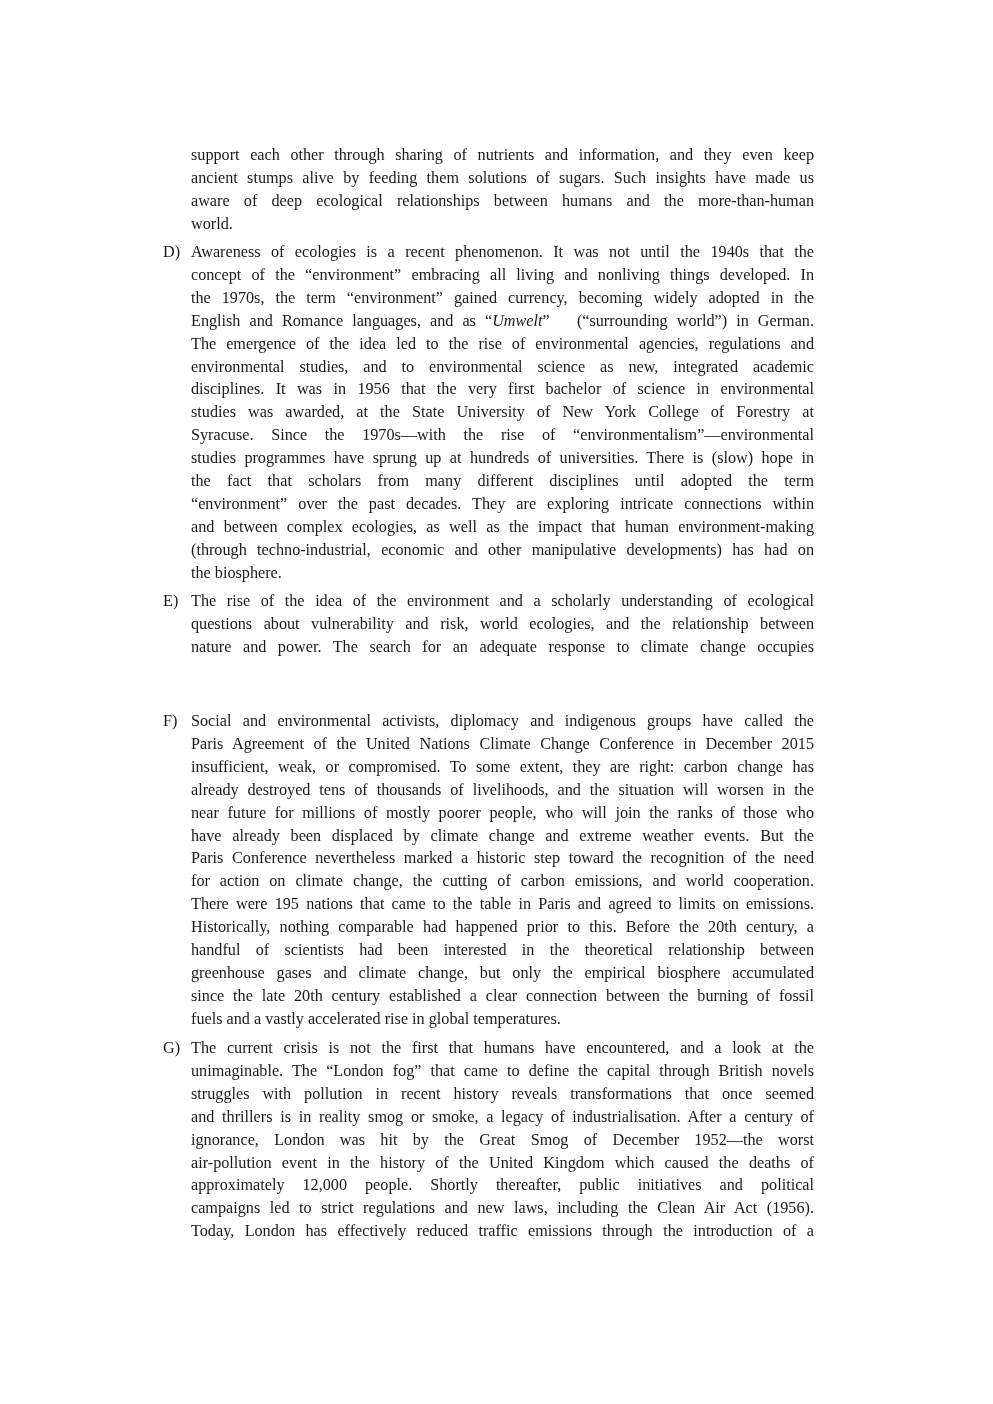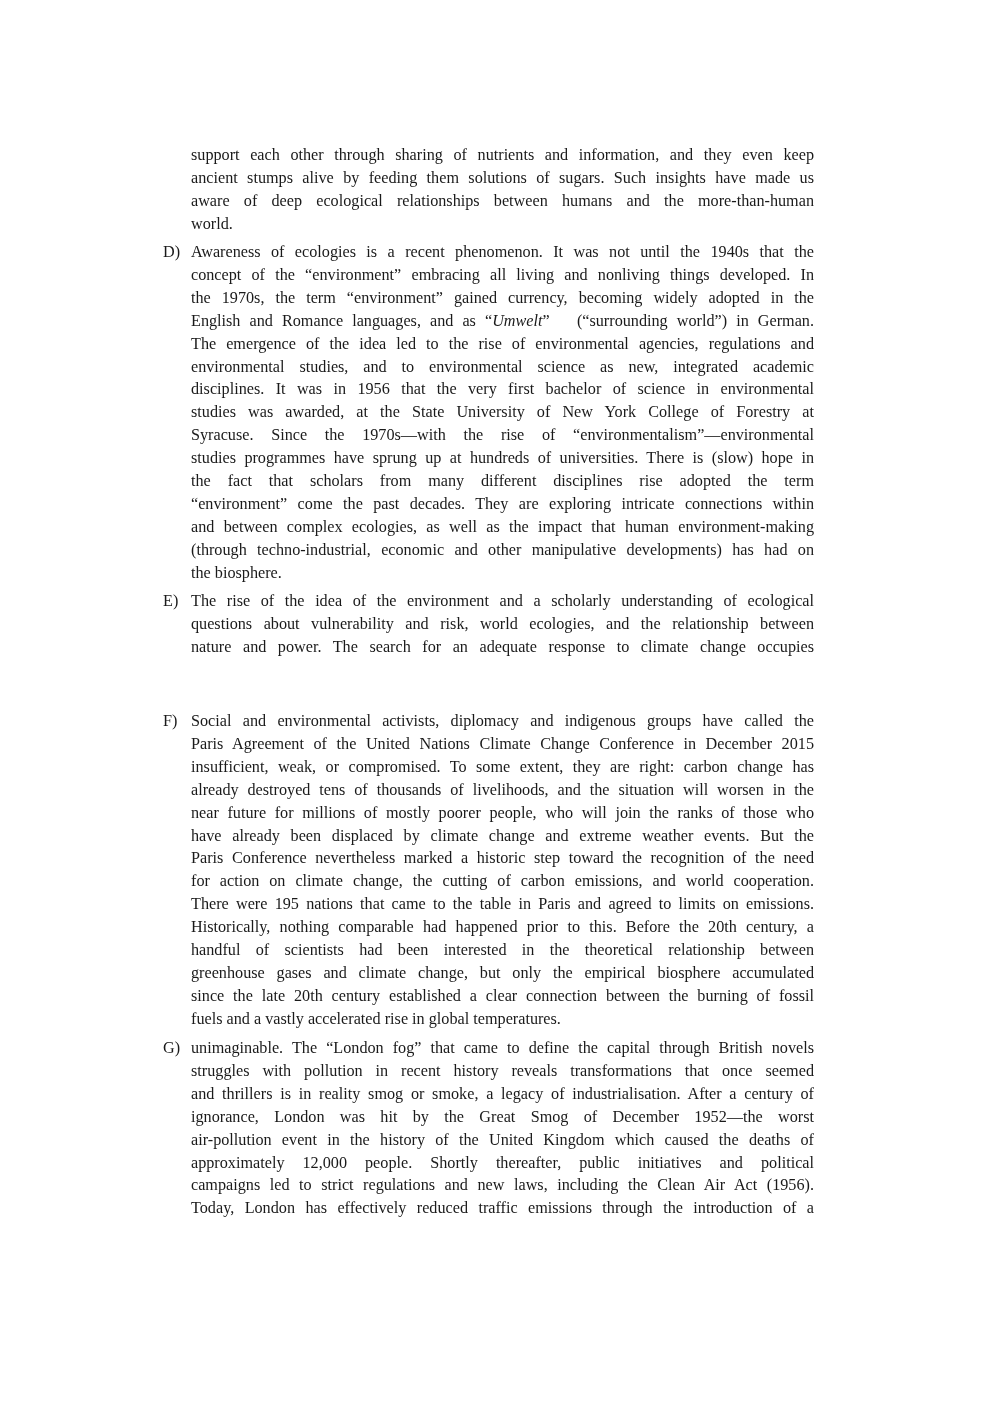--- a/index.html
+++ b/index.html
@@ -69,22 +69,22 @@
     <span class="line">Awareness of ecologies is a recent phenomenon. It was not until the 1940s that the</span>
     <span class="line">concept of the “environment” embracing all living and nonliving things developed. In</span>
     <span class="line">the 1970s, the term “environment” gained currency, becoming widely adopted in the</span>
     <span class="line">English and Romance languages, and as “<em>Umwelt</em>”&nbsp;&nbsp; (“surrounding world”) in German.</span>
     <span class="line">The emergence of the idea led to the rise of environmental agencies, regulations and</span>
     <span class="line">environmental studies, and to environmental science as new, integrated academic</span>
     <span class="line">disciplines. It was in 1956 that the very first bachelor of science in environmental</span>
     <span class="line">studies was awarded, at the State University of New York College of Forestry at</span>
     <span class="line">Syracuse. Since the 1970s—with the rise of “environmentalism”—environmental</span>
     <span class="line">studies programmes have sprung up at hundreds of universities. There is (slow) hope in</span>
-    <span class="line">the fact that scholars from many different disciplines rise adopted the term</span>
-    <span class="line">“environment” come the past decades. They are exploring intricate connections within</span>
+    <span class="line">the fact that scholars from many different disciplines until adopted the term</span>
+    <span class="line">“environment” over the past decades. They are exploring intricate connections within</span>
     <span class="line">and between complex ecologies, as well as the impact that human environment-making</span>
     <span class="line">(through techno-industrial, economic and other manipulative developments) has had on</span>
     <span class="line last">the biosphere.</span>
   </div>
 
   <div class="para" style="top:590px;">
     <span class="label">E)</span>
     <span class="line">The rise of the idea of the environment and a scholarly understanding of ecological</span>
     <span class="line">questions about vulnerability and risk, world ecologies, and the relationship between</span>
     <span class="line">nature and power. The search for an adequate response to climate change occupies</span>
@@ -103,20 +103,21 @@
     <span class="line">There were 195 nations that came to the table in Paris and agreed to limits on emissions.</span>
     <span class="line">Historically, nothing comparable had happened prior to this. Before the 20th century, a</span>
     <span class="line">handful of scientists had been interested in the theoretical relationship between</span>
     <span class="line">greenhouse gases and climate change, but only the empirical biosphere accumulated</span>
     <span class="line">since the late 20th century established a clear connection between the burning of fossil</span>
     <span class="line last">fuels and a vastly accelerated rise in global temperatures.</span>
   </div>
 
   <div class="para" style="top:1037px;">
     <span class="label">G)</span>
+    <span class="line">The current crisis is not the first that humans have encountered, and a look at the</span>
     <span class="line">unimaginable. The “London fog” that came to define the capital through British novels</span>
     <span class="line">struggles with pollution in recent history reveals transformations that once seemed</span>
     <span class="line">and thrillers is in reality smog or smoke, a legacy of industrialisation. After a century of</span>
     <span class="line">ignorance, London was hit by the Great Smog of December 1952—the worst</span>
     <span class="line">air-pollution event in the history of the United Kingdom which caused the deaths of</span>
     <span class="line">approximately 12,000 people. Shortly thereafter, public initiatives and political</span>
     <span class="line">campaigns led to strict regulations and new laws, including the Clean Air Act (1956).</span>
     <span class="line">Today, London has effectively reduced traffic emissions through the introduction of a</span>
   </div>
 

